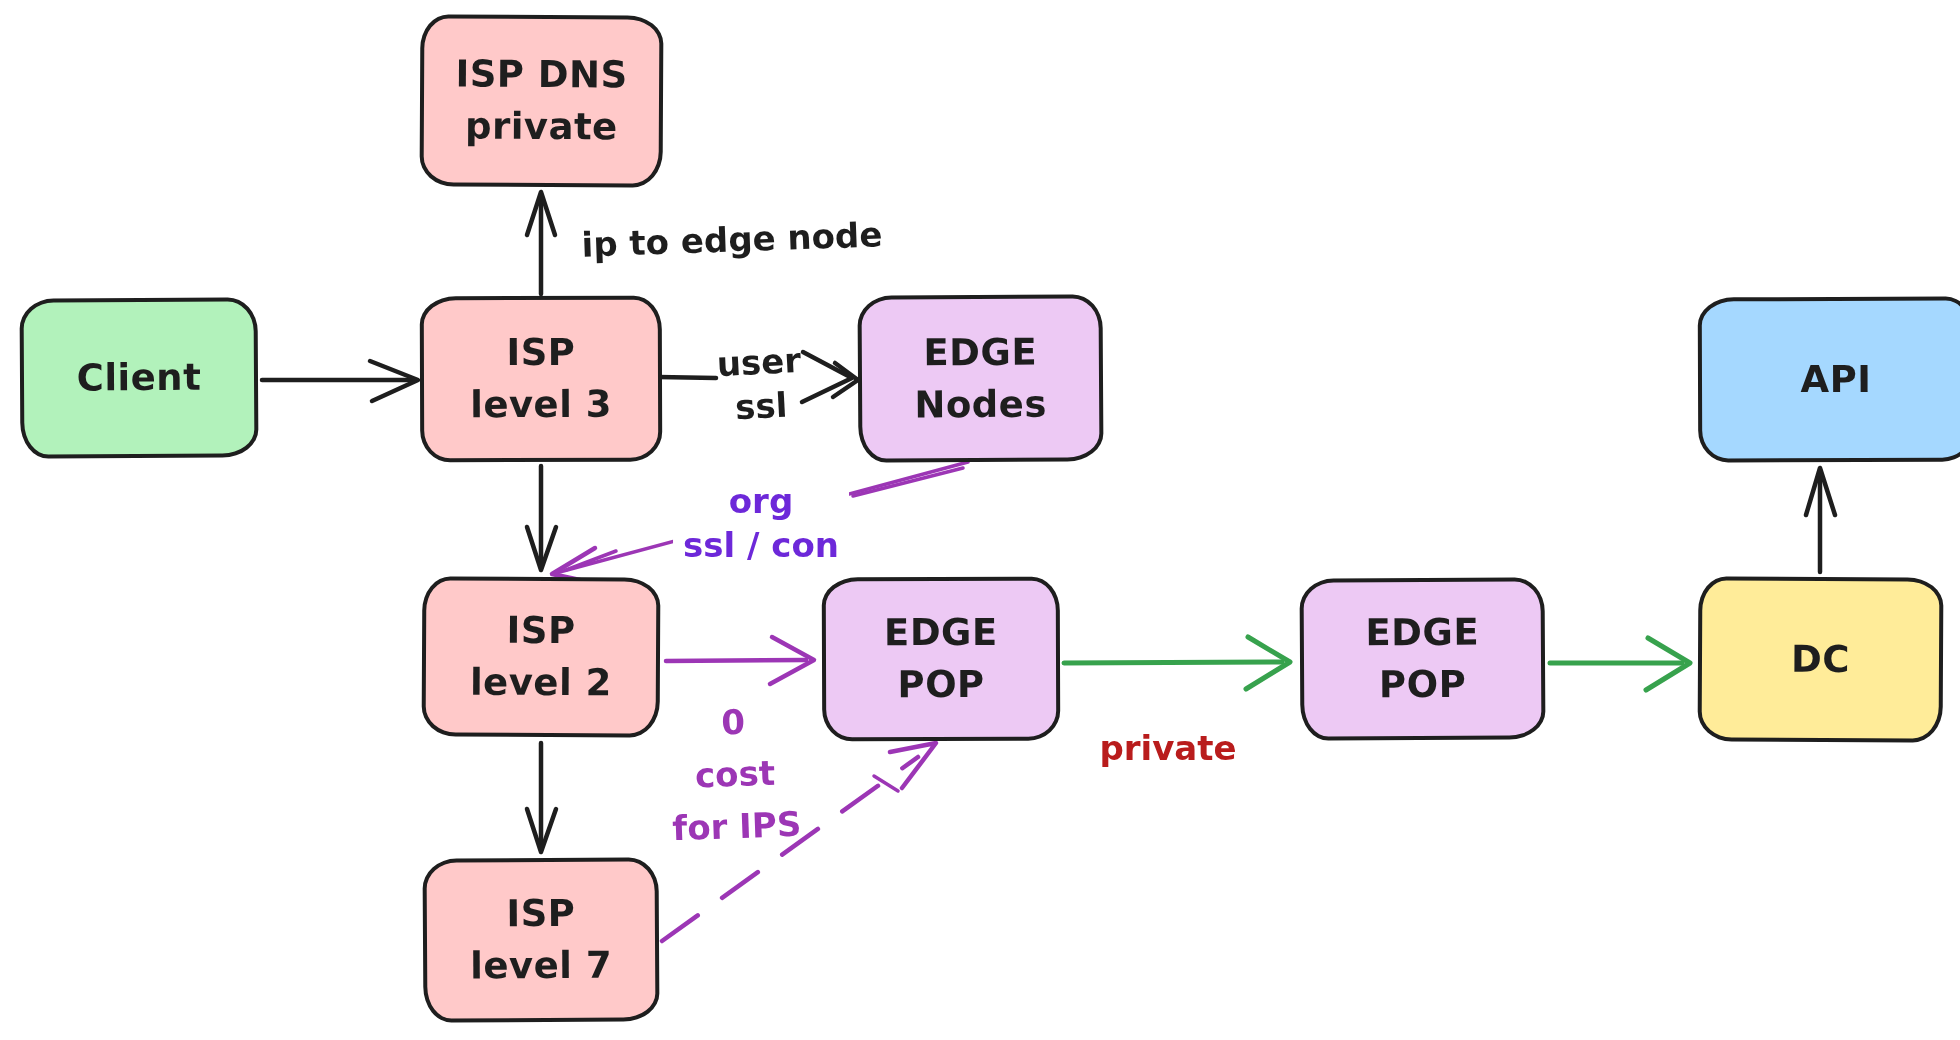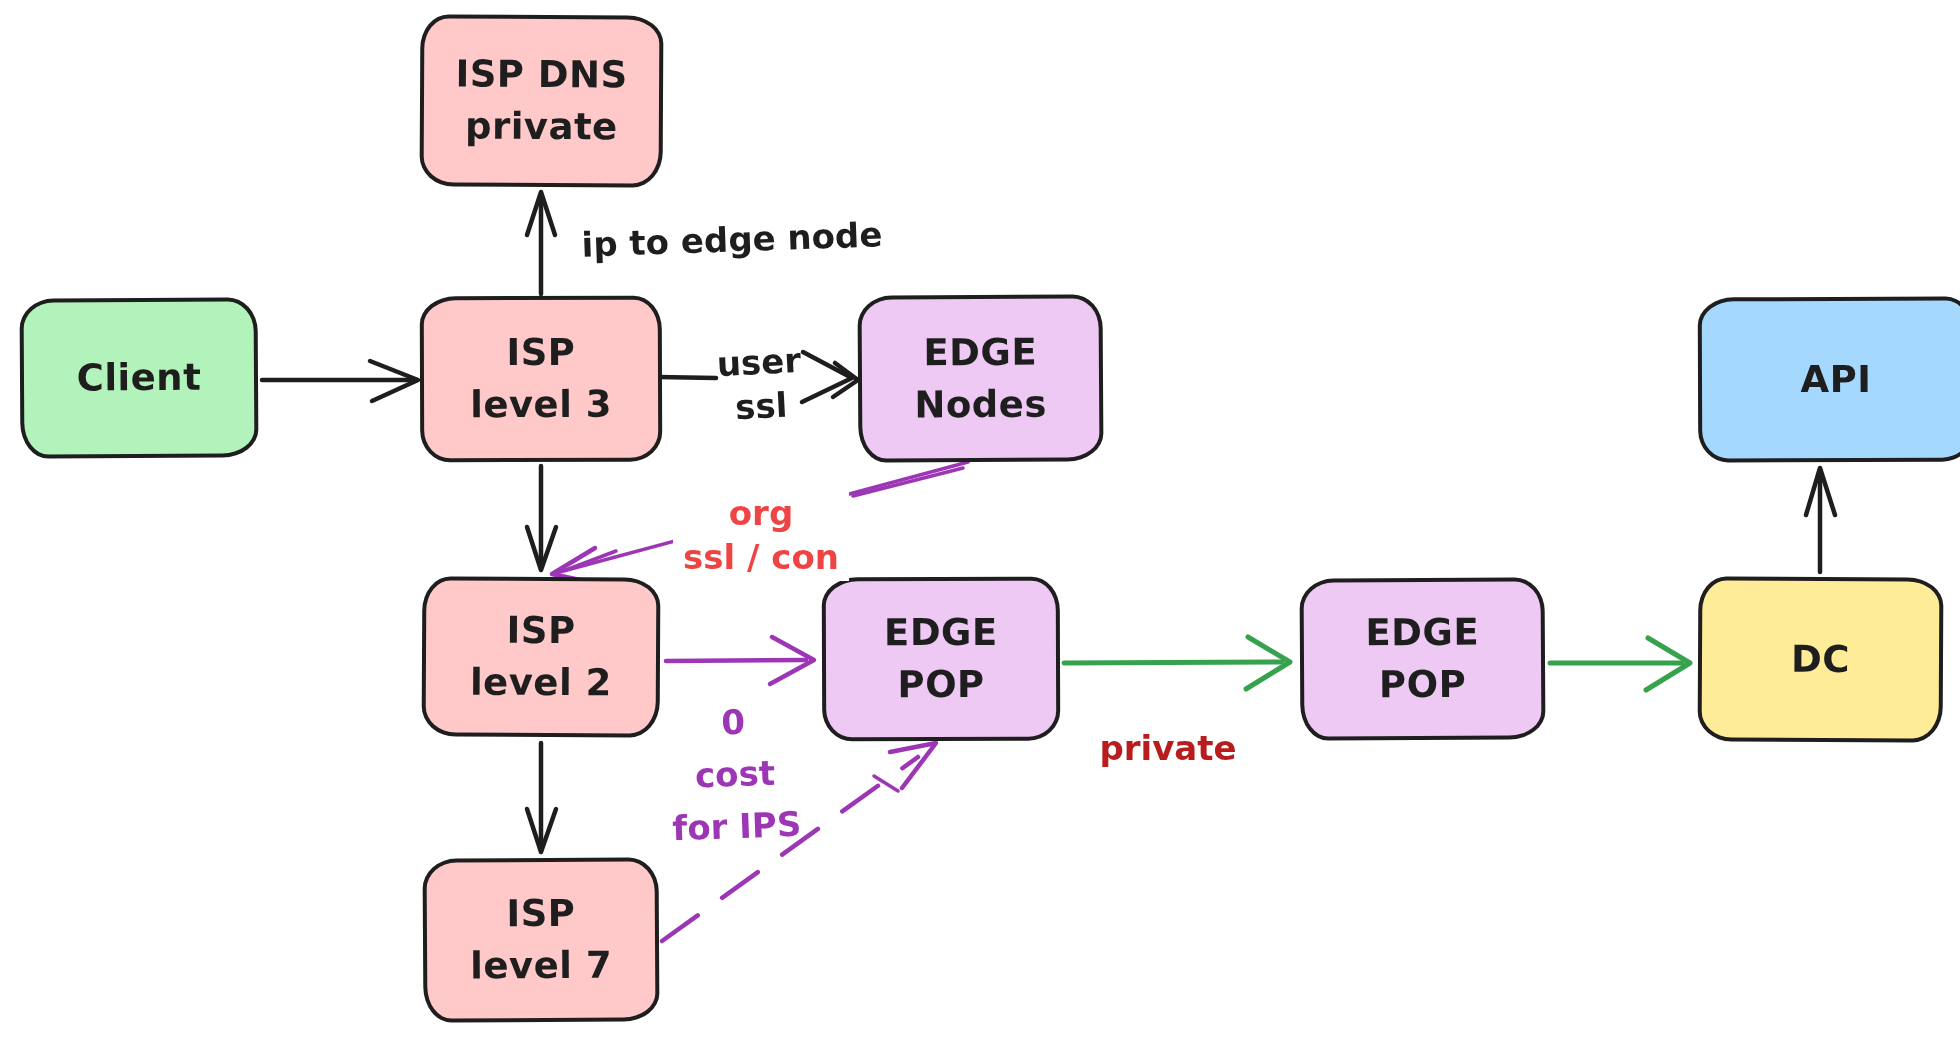--- a/index.html
+++ b/index.html
@@ -137,21 +137,21 @@
 
   <div class="edge-label" style="left: 732px; top: 240px; transform: translate(-50%, -50%) rotate(-2deg); color: rgb(30, 30, 30);">
     <span class="ln">ip to edge node</span>
   </div>
 
   <div class="edge-label" style="left: 760px; top: 384px; line-height: 44px; transform: translate(-50%, -50%) rotate(-3deg); color: rgb(30, 30, 30);">
     <span class="ln">user</span>
     <span class="ln">ssl</span>
   </div>
 
-  <div class="edge-label masked" style="left: 761px; top: 535px; line-height: 44px; color: #ef4444;">
+  <div class="edge-label masked" style="left: 761px; top: 523px; line-height: 44px; color: #6d28d9;">
     <span class="ln">org</span>
     <span class="ln">ssl / con</span>
   </div>
 
   <div class="edge-label" style="left: 735px; top: 774px; line-height: 52px; transform: translate(-50%, -50%) rotate(-2deg); color: rgb(156, 54, 181);">
     <span class="ln">0</span>
     <span class="ln">cost</span>
     <span class="ln">for IPS</span>
   </div>
 

